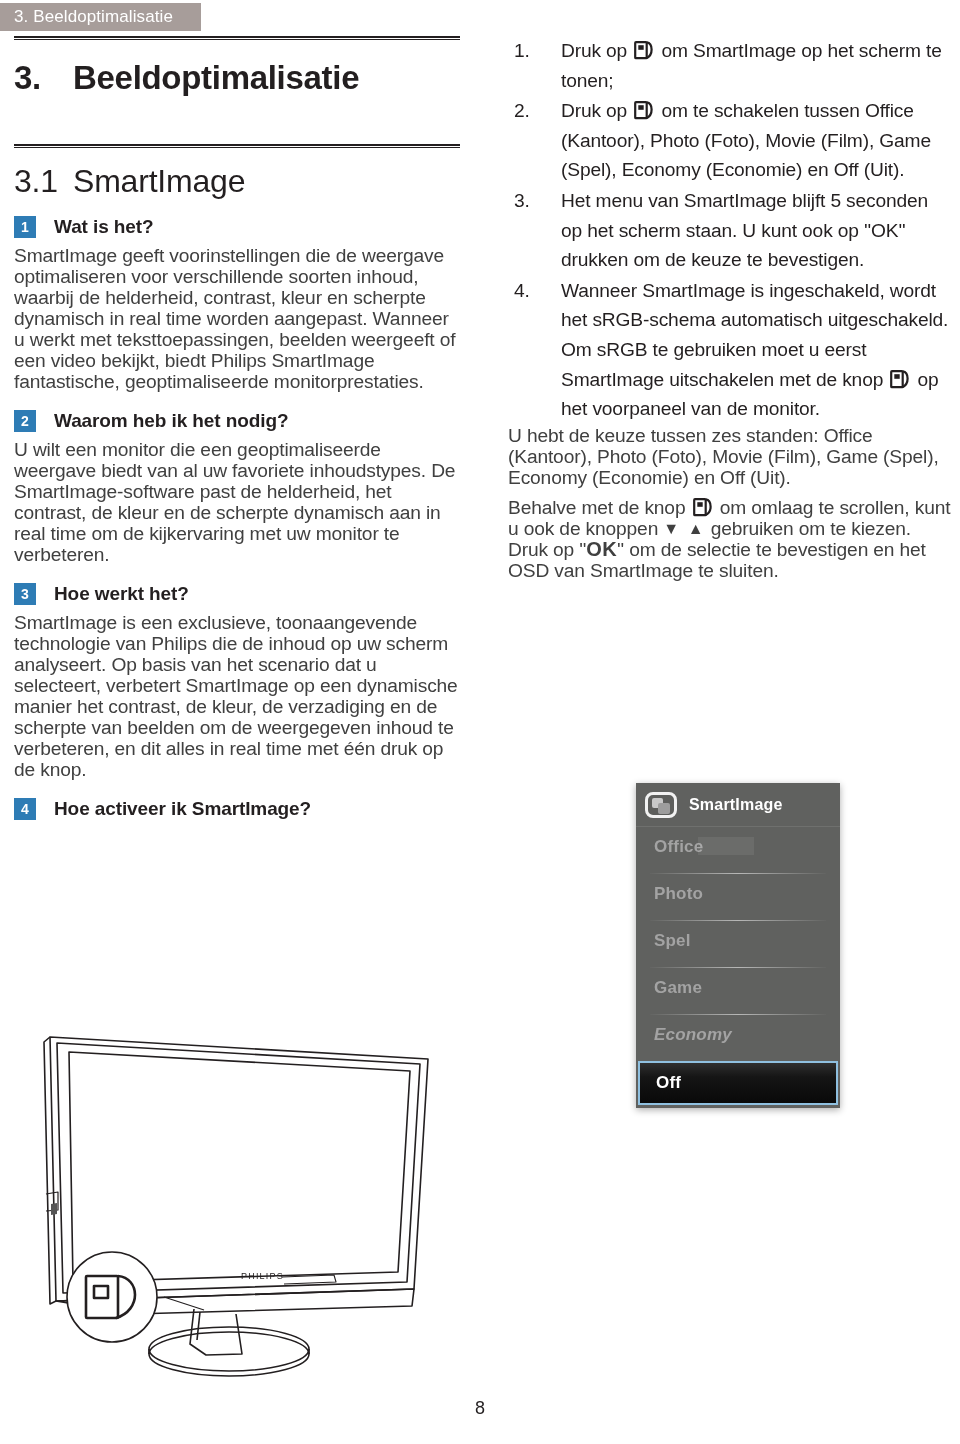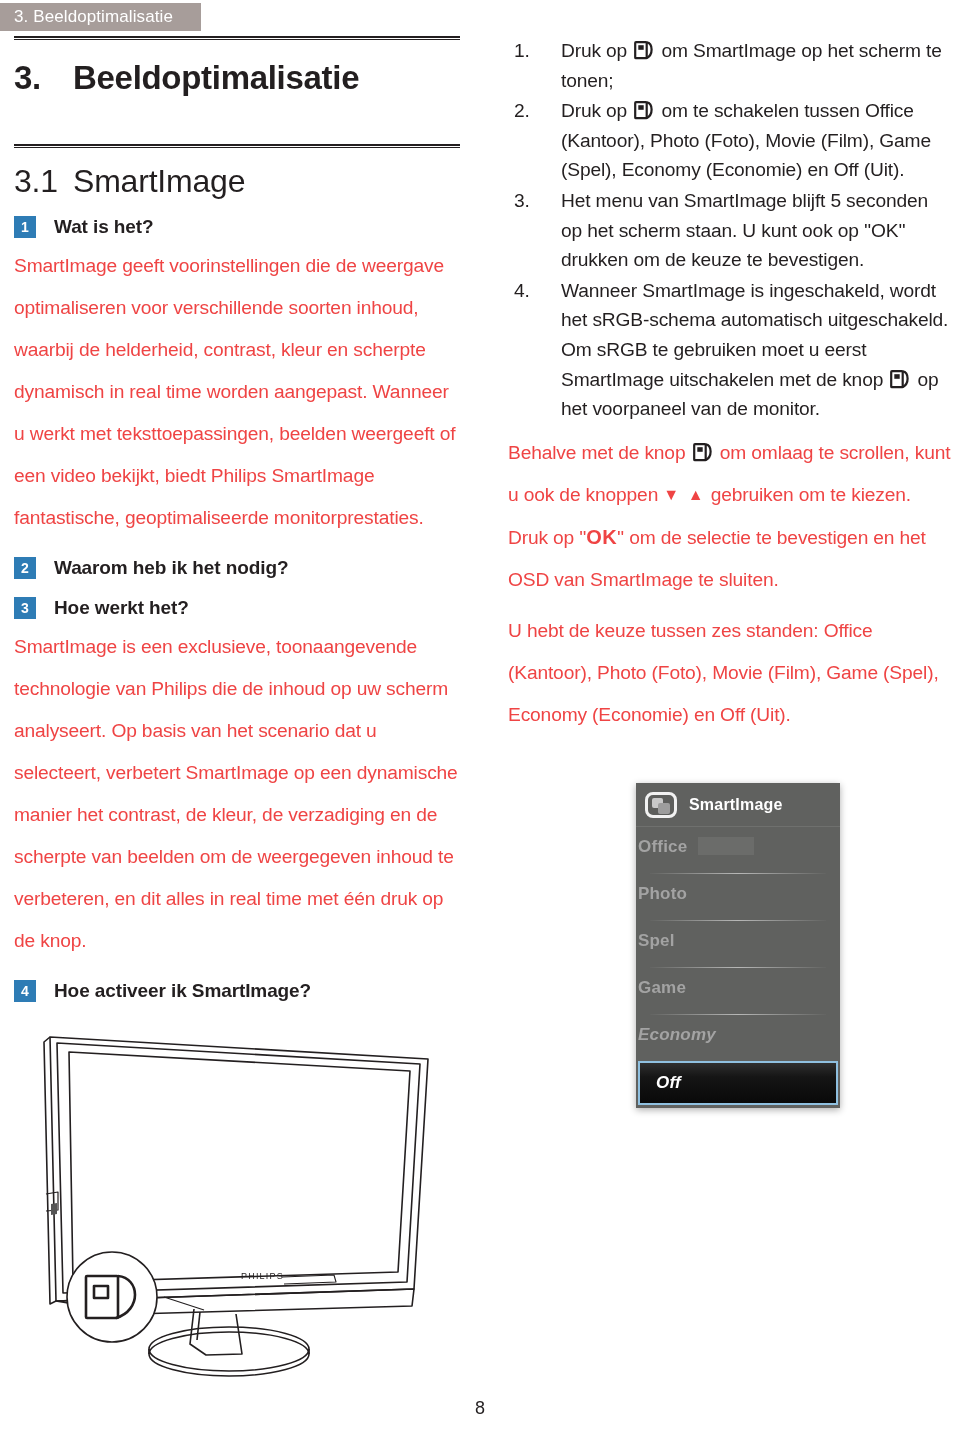--- a/index.html
+++ b/index.html
@@ -98,23 +98,23 @@
     margin-left: 18px;
     font-size: 19px;
     font-weight: bold;
     line-height: 22px;
     letter-spacing: -0.1px;
   }
 
   
   p.body {
     font-size: 19.2px;
-    line-height: 42px;
+    line-height: 21px;
     letter-spacing: -0.15px;
-    color: #ef4444;
+    color: #404040;
     margin-bottom: 9px;
   }
   p.body:last-child { margin-bottom: 0; }
 
   
   ol.steps { list-style: none; }
   ol.steps li {
     position: relative;
     padding-left: 53px;
     font-size: 19.2px;
@@ -192,21 +192,21 @@
     margin-left: 12px;
     color: #ffffff;
     font-size: 16px;
     font-weight: bold;
     letter-spacing: 0.2px;
   }
 
   .osd-item {
     position: relative;
     height: 47px;
-    padding-left: 2px;
+    padding-left: 18px;
     color: #a3a3a3;
     font-size: 17px;
     font-weight: bold;
     line-height: 40px;
     letter-spacing: 0.2px;
   }
   .osd-item .sep {
     position: absolute;
     left: 14px; right: 14px; bottom: 0;
     height: 1px;
@@ -227,21 +227,20 @@
     margin: 2px 2px 3px 2px;
     height: 44px;
     background: linear-gradient(to bottom, #2f2f2f 0%, #151515 35%, #090909 100%);
     border: 2px solid #8fc0e0;
     color: #ffffff;
     font-size: 17px;
     font-weight: bold;
     line-height: 40px;
     padding-left: 16px;
     letter-spacing: 0.2px;
-    font-style: italic;
   }
 
   
   .monitor-wrap {
     position: absolute;
     left: 14px;
     top: 1014px;
     width: 446px;
     height: 382px;
   }
@@ -282,20 +281,21 @@
     <div class="subhead">
       <span class="badge">1</span>
       <span class="subhead-label">Wat is het?</span>
     </div>
     <p class="body">SmartImage geeft voorinstellingen die de weergave optimaliseren voor verschillende soorten inhoud, waarbij de helderheid, contrast, kleur en scherpte dynamisch in real time worden aangepast. Wanneer u werkt met teksttoepassingen, beelden weergeeft of een video bekijkt, biedt Philips SmartImage fantastische, geoptimaliseerde monitorprestaties.</p>
 
     <div class="subhead">
       <span class="badge">2</span>
       <span class="subhead-label">Waarom heb ik het nodig?</span>
     </div>
+    <p class="body">U wilt een monitor die een geoptimaliseerde weergave biedt van al uw favoriete inhoudstypes. De SmartImage-software past de helderheid, het contrast, de kleur en de scherpte dynamisch aan in real time om de kijkervaring met uw monitor te verbeteren.</p>
 
     <div class="subhead">
       <span class="badge">3</span>
       <span class="subhead-label">Hoe werkt het?</span>
     </div>
     <p class="body">SmartImage is een exclusieve, toonaangevende technologie van Philips die de inhoud op uw scherm analyseert. Op basis van het scenario dat u selecteert, verbetert SmartImage op een dynamische manier het contrast, de kleur, de verzadiging en de scherpte van beelden om de weergegeven inhoud te verbeteren, en dit alles in real time met één druk op de knop.</p>
 
     <div class="subhead">
       <span class="badge">4</span>
       <span class="subhead-label">Hoe activeer ik SmartImage?</span>
@@ -362,27 +362,27 @@
 
       <li>
         <span class="marker">4.</span><span>Wanneer SmartImage is ingeschakeld, wordt het sRGB-schema automatisch uitgeschakeld. Om sRGB te gebruiken moet u eerst SmartImage uitschakelen met de knop </span><span class="si-glyph"><svg viewBox="0 0 20 19">
               <rect x="1.2" y="1.2" width="11.5" height="16" rx="0.8" fill="none" stroke="#231f20" stroke-width="2.2"></rect>
               <rect x="4.3" y="4.2" width="5.4" height="4.6" fill="#231f20"></rect>
               <path d="M12.7 1.4 C19 2.4 19.6 14.2 12.3 17.2" fill="none" stroke="#231f20" stroke-width="2.2"></path>
             </svg></span><span> op het voorpaneel van de monitor.</span>
       </li>
     </ol>
 
+    <p class="body">U hebt de keuze tussen zes standen: Office (Kantoor), Photo (Foto), Movie (Film), Game (Spel), Economy (Economie) en Off (Uit).</p>
+
     <p class="body para-after-list"><span>Behalve met de knop </span><span class="si-glyph"><svg viewBox="0 0 20 19">
             <rect x="1.2" y="1.2" width="11.5" height="16" rx="0.8" fill="none" stroke="#231f20" stroke-width="2.2"></rect>
             <rect x="4.3" y="4.2" width="5.4" height="4.6" fill="#231f20"></rect>
             <path d="M12.7 1.4 C19 2.4 19.6 14.2 12.3 17.2" fill="none" stroke="#231f20" stroke-width="2.2"></path>
           </svg></span><span> om omlaag te scrollen, kunt u ook de knoppen </span><span class="arrow-glyph">▼ ▲</span><span> gebruiken om te kiezen. Druk op ''</span><span class="ok-bold">OK</span><span>'' om de selectie te bevestigen en het OSD van SmartImage te sluiten.</span></p>
-
-    <p class="body">U hebt de keuze tussen zes standen: Office (Kantoor), Photo (Foto), Movie (Film), Game (Spel), Economy (Economie) en Off (Uit).</p>
   </div>
 
   <div class="osd">
     <div class="osd-title">
       <span class="osd-icon">
         <span class="sq-a"></span>
           <span class="sq-b"></span>
       </span>
       <span class="osd-title-text">SmartImage</span>
     </div>

